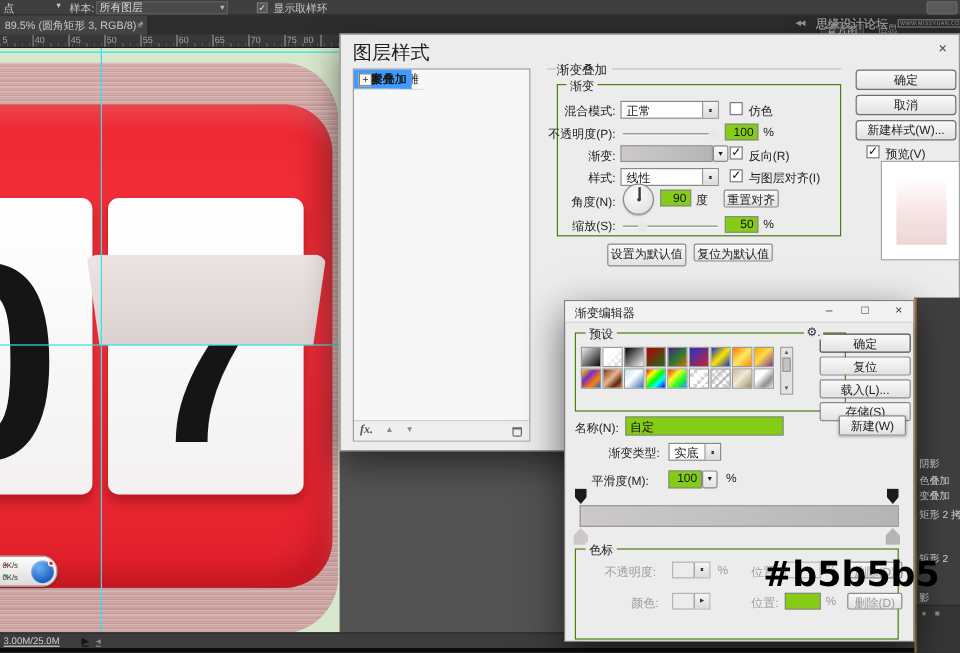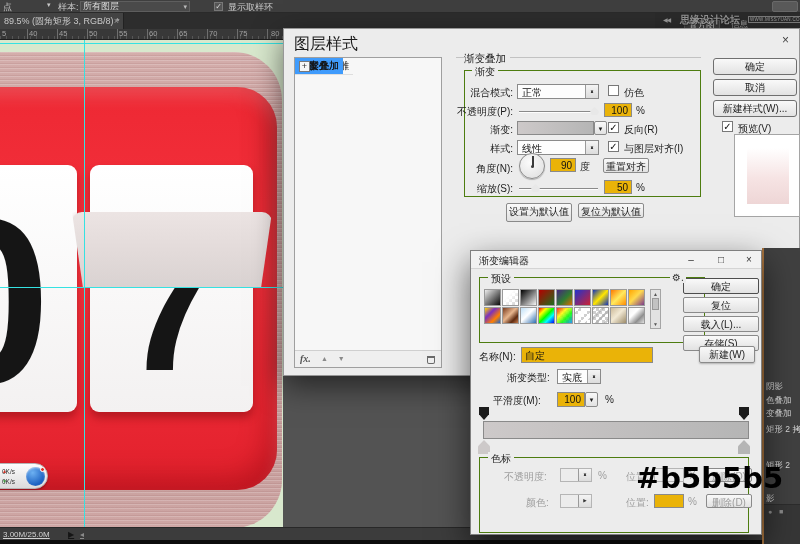--- a/index.html
+++ b/index.html
@@ -87,21 +87,21 @@
   #list-footer .ud{left:26px;top:4px;font-size:7px;color:#8a8a8a;letter-spacing:4px;}
   #trash{right:6px;top:5px;width:8px;height:8px;border:1px solid #6a6a6a;border-top:2px solid #6a6a6a;border-radius:0 0 2px 2px;}
 
   #ls-center{left:180px;top:23px;width:237px;height:168px;}
   #sec-head{left:0;top:0;font-size:10.5px;color:#1d1d1d;background:#ececec;z-index:2;padding-right:4px;}
   #sec-line{left:-8px;top:5px;width:245px;height:1px;background:#c2c2c2;}
   .gbox{border:1px solid #4d7c0f;background:transparent;text-decoration:underline;}
   #grad-box{left:0;top:18px;width:237px;height:127px;}
   .legend{font-size:10px;color:#1d1d1d;background:#ececec;padding:0 3px;z-index:2;}
   .cl{right:188px;text-align:right;font-size:10px;color:#1d1d1d;white-space:nowrap;}
-  .inp{background:#eab308;border:1px solid #8a8a8a;font-size:10px;text-align:right;padding:1px 3px 0 0;color:#111;}
+  .inp{background:#84cc16;border:1px solid #8a8a8a;font-size:10px;text-align:right;padding:1px 3px 0 0;color:#111;}
   .dd{background:#fdfdfd;border:1px solid #8a8a8a;font-size:10px;padding:1px 0 0 4px;color:#111;}
   .dd .seg{right:0;top:0;bottom:0;width:13px;border-left:1px solid #9a9a9a;background:linear-gradient(#f4f4f4,#dcdcdc);
     display:flex;flex-direction:column;align-items:center;justify-content:center;position:absolute;}
   .dd .seg i{position:static;font-style:normal;font-size:4.5px;line-height:4px;color:#333;}
   .cbx{width:11px;height:11px;border:1px solid #787878;background:#fff;font-size:10px;line-height:9px;text-align:center;color:#111;}
   .clab{font-size:10px;color:#1d1d1d;white-space:nowrap;}
   .track{height:1px;background:#8a8a8a;box-shadow:0 1px 0 rgba(255,255,255,.9);}
   .thumb{width:9px;height:8px;background:#e8e8e8;clip-path:polygon(50% 0,100% 60%,78% 100%,22% 100%,0 60%);filter:drop-shadow(0 0 .6px #444);}
   .btn{background:linear-gradient(#f9f9f9,#e2e2e2);border:1px solid #8a8a8a;border-radius:2px;
     font-size:10px;text-align:center;color:#1d1d1d;padding-top:1px;}
@@ -191,21 +191,21 @@
   <div id="ruler">
       <span class="rn" style="left: 2px;">5</span>
       <span class="rn" style="left: 29px;">40</span>
       <span class="rn" style="left: 59px;">45</span>
       <span class="rn" style="left: 89px;">50</span>
       <span class="rn" style="left: 119px;">55</span>
       <span class="rn" style="left: 149px;">60</span>
       <span class="rn" style="left: 179px;">65</span>
       <span class="rn" style="left: 209px;">70</span>
       <span class="rn" style="left: 239px;">75</span>
-      <span class="rn" style="left: 271px;">80</span>
+      <span class="rn" style="left: 253px;">80</span>
     </div>
 
   <div id="canvas">
     <div id="band"></div>
     <div id="body"></div>
     <div id="card-left" class="card">
       <span class="digit" id="digit-0">0</span>
     </div>
     <div id="card-right" class="card">
       <span class="digit" id="digit-7">7</span>

